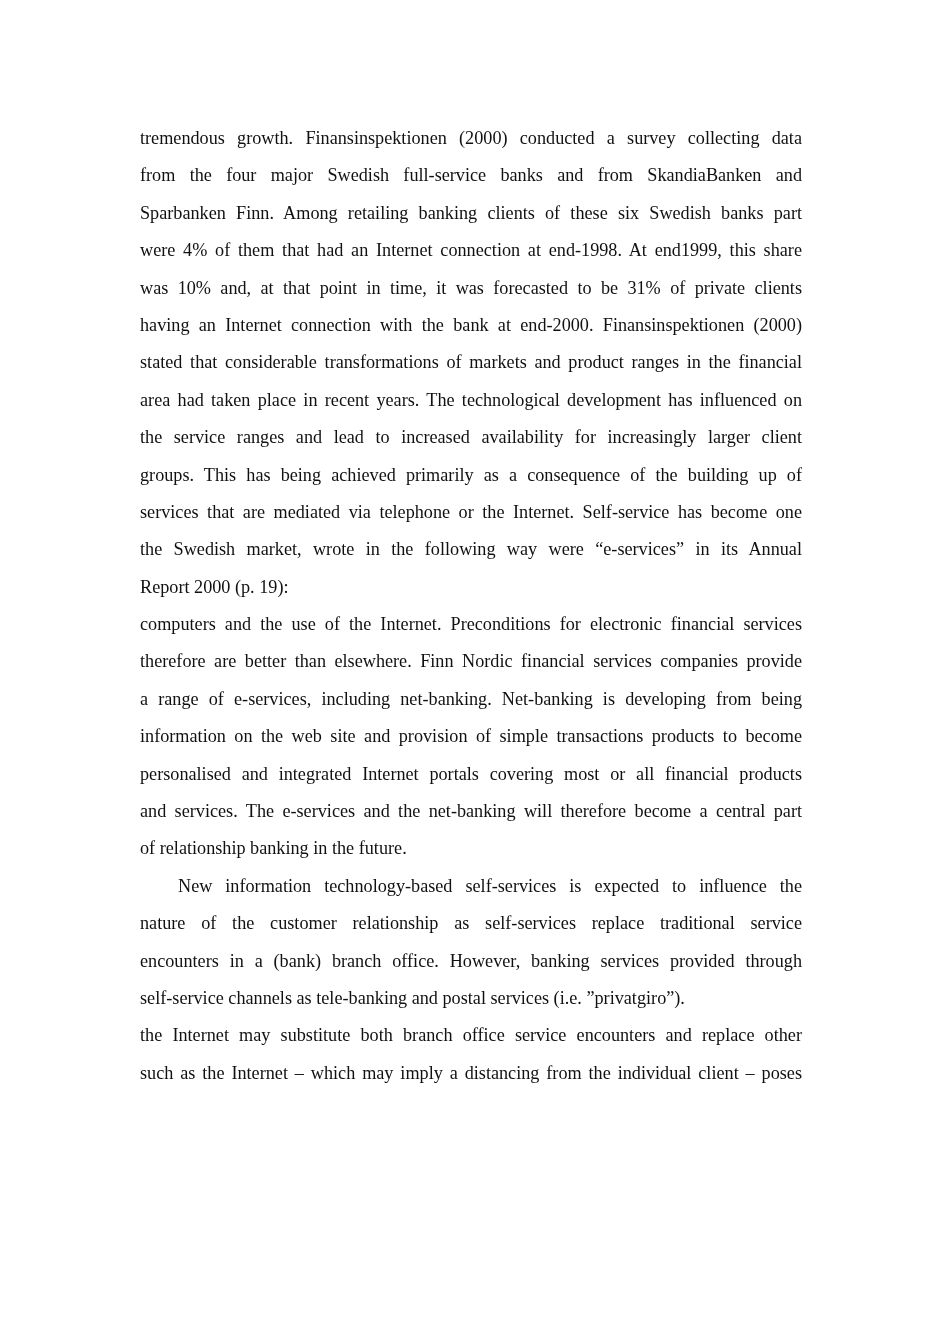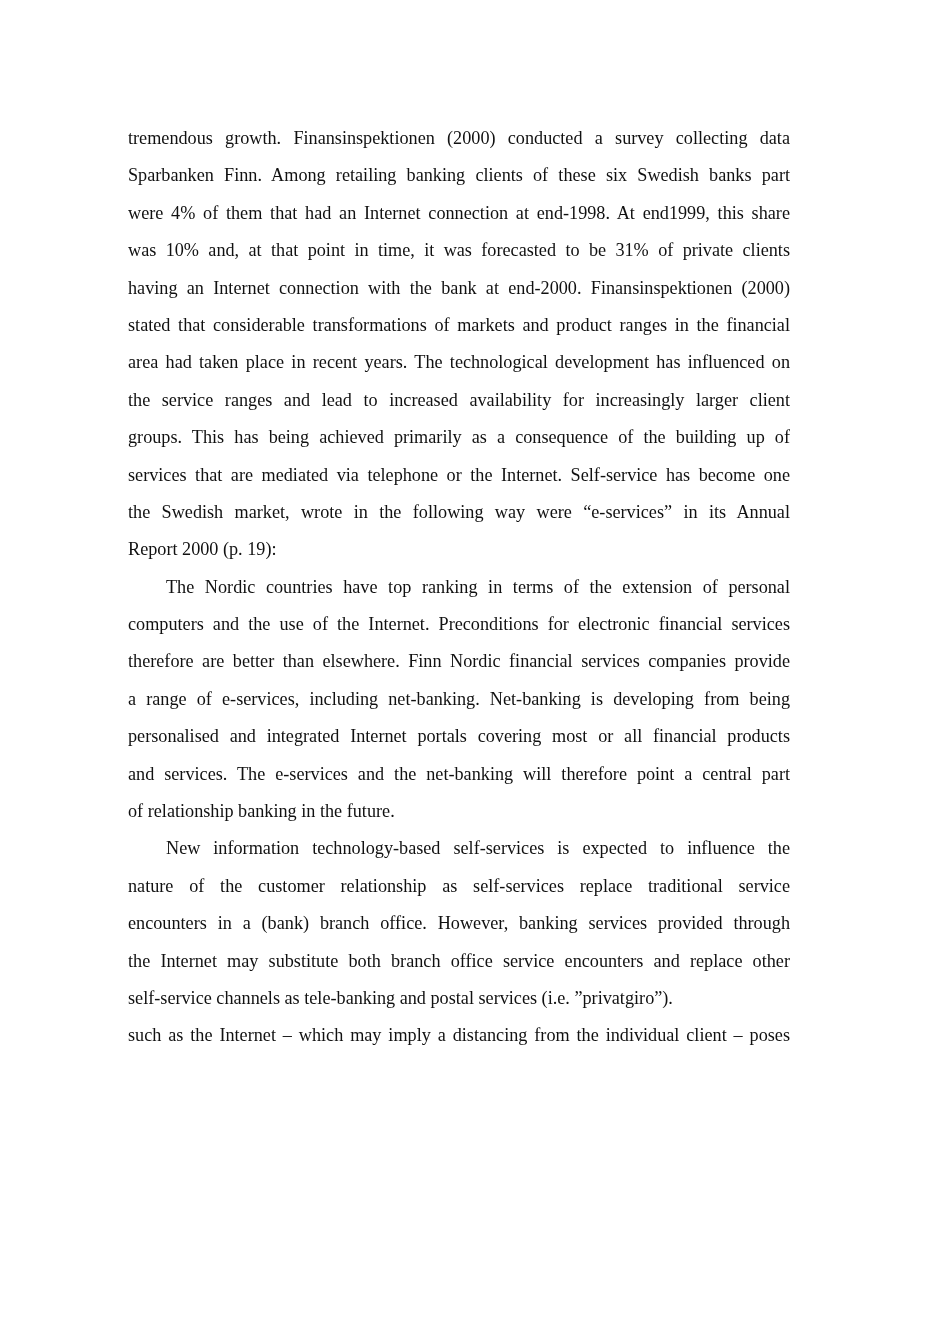--- a/index.html
+++ b/index.html
@@ -10,21 +10,21 @@
     body {
       width: 950px;
       height: 1344px;
       position: relative;
       overflow: hidden;
       font-family: "Liberation Serif", "DejaVu Serif", serif;
       color: #111111;
     }
     .page {
       position: absolute;
-      left: 128px;
+      left: 140px;
       top: 120px;
       width: 662px;
     }
     .line {
       font-size: 18.2px;
       height: 37.4px;
       line-height: 37.4px;
       white-space: nowrap;
       text-align: justify;
       text-align-last: justify;
@@ -37,48 +37,49 @@
       padding-left: 38px;
     }
   </style>
 </head>
 <body>
 
 <div class="page">
 
   <div>
     <div class="line">tremendous growth. Finansinspektionen (2000) conducted a survey collecting data</div>
+    <div class="line">from the four major Swedish full-service banks and from SkandiaBanken and</div>
     <div class="line">Sparbanken Finn. Among retailing banking clients of these six Swedish banks part</div>
     <div class="line">were 4% of them that had an Internet connection at end-1998. At end1999, this share</div>
     <div class="line">was 10% and, at that point in time, it was forecasted to be 31% of private clients</div>
     <div class="line">having an Internet connection with the bank at end-2000. Finansinspektionen (2000)</div>
     <div class="line">stated that considerable transformations of markets and product ranges in the financial</div>
     <div class="line">area had taken place in recent years. The technological development has influenced on</div>
     <div class="line">the service ranges and lead to increased availability for increasingly larger client</div>
     <div class="line">groups. This has being achieved primarily as a consequence of the building up of</div>
     <div class="line">services that are mediated via telephone or the Internet. Self-service has become one</div>
     <div class="line">the Swedish market, wrote in the following way were “e-services” in its Annual</div>
     <div class="line last">Report 2000 (p. 19):</div>
   </div>
 
   <div>
-    <div class="line indent">The Nordic countries have top ranking in terms of the extension of personal</div>
     <div class="line">computers and the use of the Internet. Preconditions for electronic financial services</div>
     <div class="line">therefore are better than elsewhere. Finn Nordic financial services companies provide</div>
     <div class="line">a range of e-services, including net-banking. Net-banking is developing from being</div>
+    <div class="line">information on the web site and provision of simple transactions products to become</div>
     <div class="line">personalised and integrated Internet portals covering most or all financial products</div>
-    <div class="line">and services. The e-services and the net-banking will therefore point a central part</div>
+    <div class="line">and services. The e-services and the net-banking will therefore become a central part</div>
     <div class="line last">of relationship banking in the future.</div>
   </div>
 
   <div>
     <div class="line indent">New information technology-based self-services is expected to influence the</div>
     <div class="line">nature of the customer relationship as self-services replace traditional service</div>
     <div class="line">encounters in a (bank) branch  office. However, banking services provided through</div>
+    <div class="line last">self-service channels as tele-banking and postal services (i.e. ”privatgiro”).</div>
     <div class="line">the Internet may substitute both branch office service encounters and replace other</div>
-    <div class="line last">self-service channels as tele-banking and postal services (i.e. ”privatgiro”).</div>
   </div>
 
   <div>
     <div class="line">such as the Internet – which may imply a distancing from the individual client – poses</div>
   </div>
 
 </div>
 
 </body></html>

